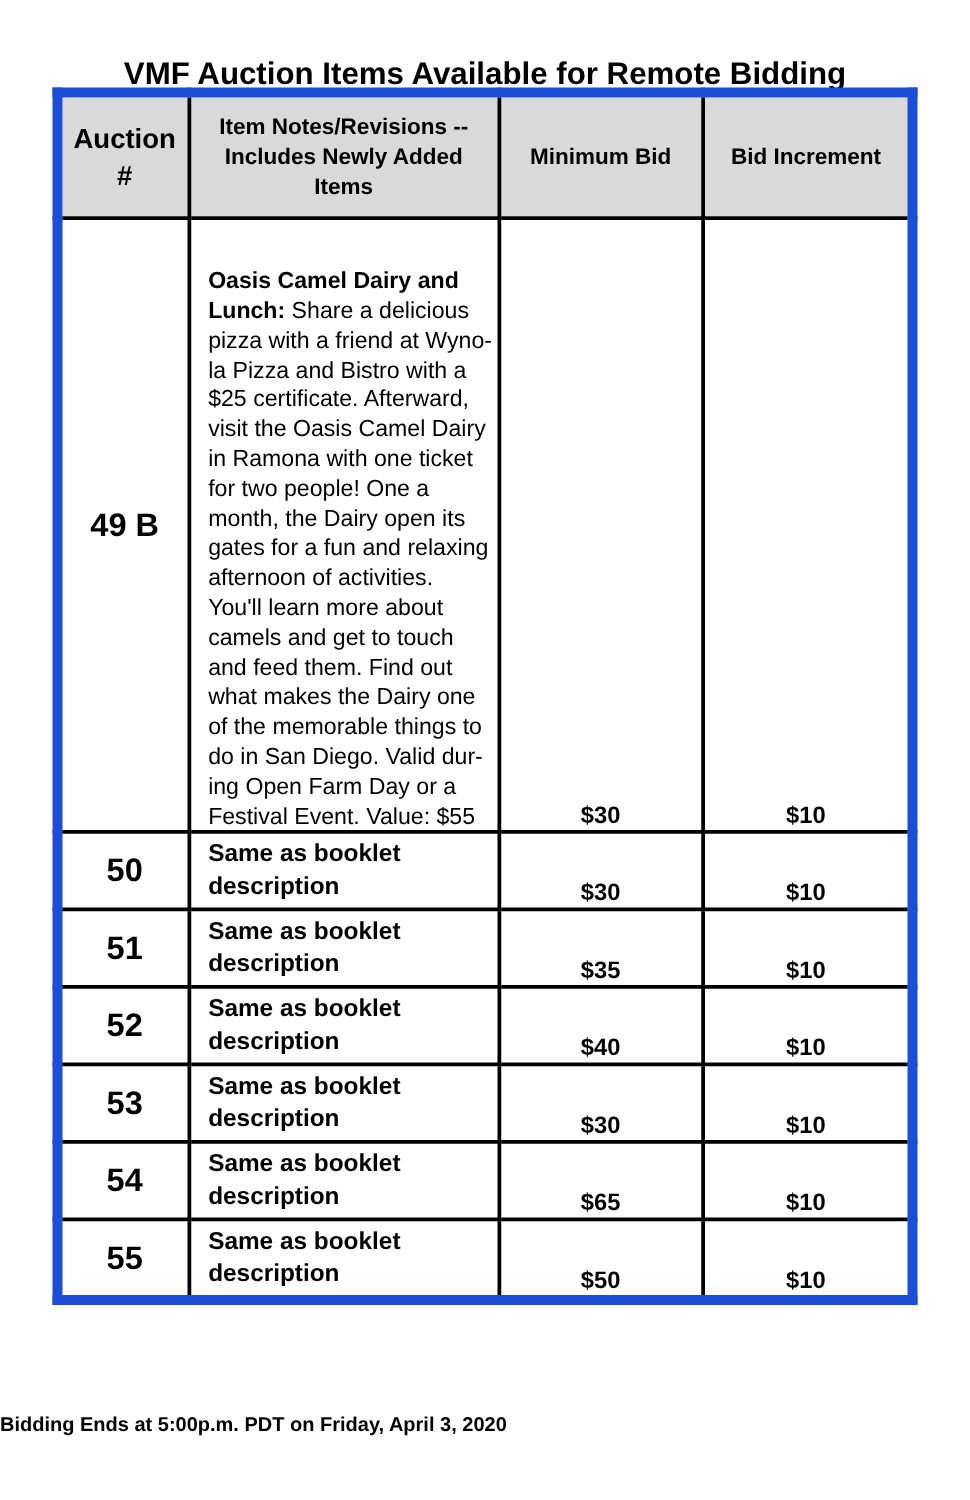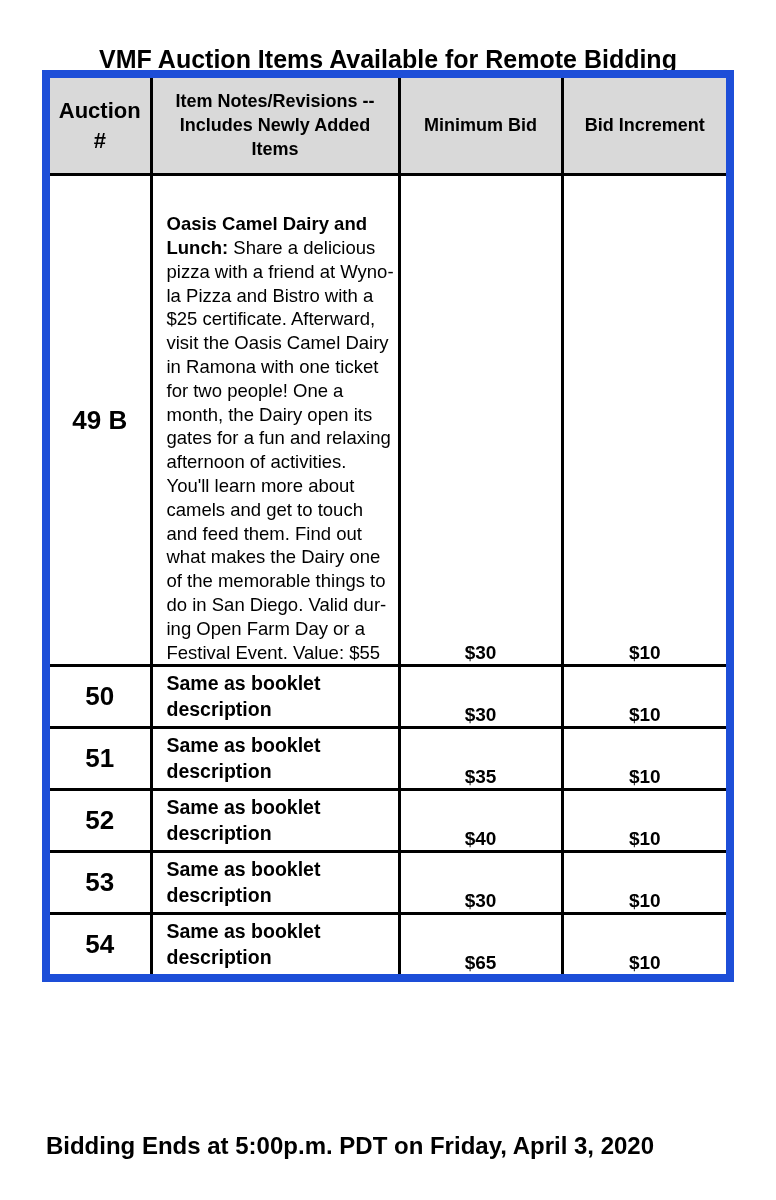--- a/index.html
+++ b/index.html
@@ -91,22 +91,21 @@
     font-size: 19.5px;
     font-weight: bold;
     line-height: 26px;
     max-width: 215px;
   }
   .doc-footer {
     position: absolute;
     top: 1132px;
     left: 0;
     width: 700px;
-    text-align: center;
-    font-size: 24px;
+    font-size: 16px;
     font-weight: bold;
   }
 </style>
 </head>
 <body>
 
 <div class="page">
 
   <div class="doc-title">VMF Auction Items Available for Remote Bidding</div>
 
@@ -201,18 +200,26 @@
 
     <tr class="row-small">
       <td class="cell-auction">54</td>
       <td class="cell-notes">
         <div class="note-text">Same as booklet description</div>
       </td>
       <td class="cell-money">$65</td>
       <td class="cell-money">$10</td>
     </tr>
 
+    <tr class="row-small">
+      <td class="cell-auction">55</td>
+      <td class="cell-notes">
+        <div class="note-text">Same as booklet description</div>
+      </td>
+      <td class="cell-money">$50</td>
+      <td class="cell-money">$10</td>
+    </tr>
   </tbody>
     </table>
 
   <div class="doc-footer">Bidding Ends at 5:00p.m. PDT on Friday, April 3, 2020</div>
 
 </div>
 
 </body></html>

